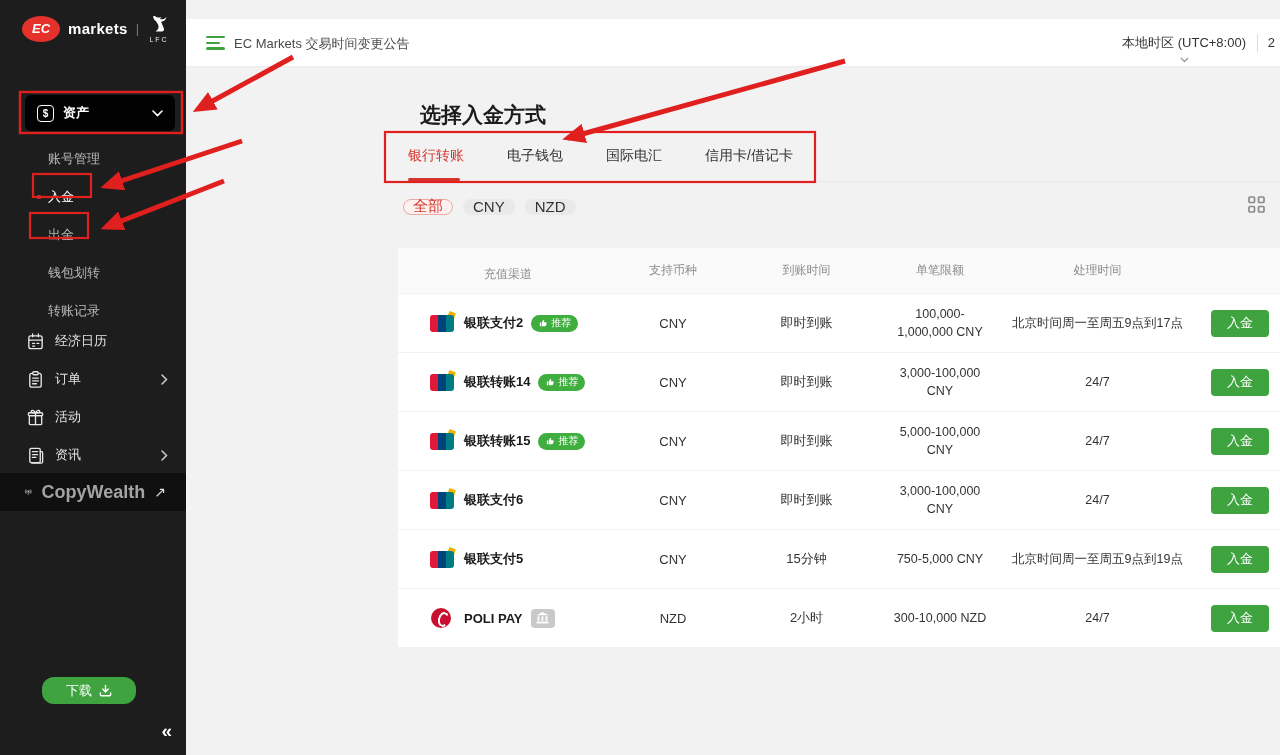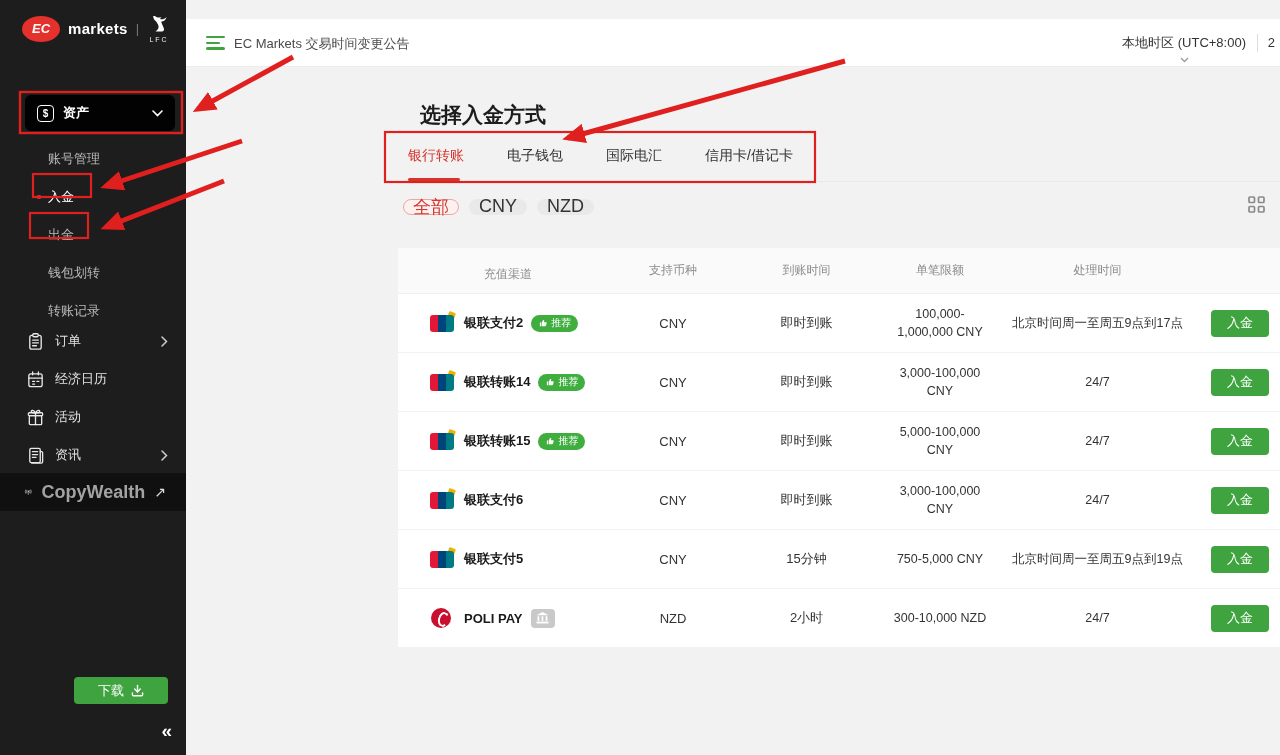--- a/index.html
+++ b/index.html
@@ -36,22 +36,22 @@
            color:#e2e2e2; font-size:13px; cursor:pointer; }
   .mitem .mlabel { flex:1; }
   .mitem svg.mic { flex:none; }
 
   .copywealth { position:absolute; top:473px; left:0; width:186px; height:38px; background:#101010;
                 display:flex; align-items:center; padding:0 20px 0 24px; gap:9px; cursor:pointer; }
   .cw-label { color:#a3a3a3; font-size:18px; font-weight:bold; flex:1; }
   .cw-arrow { color:#ddd; font-size:14px; }
 
   .download-btn { position:absolute; left:42px; top:677px; width:94px; height:27px; background:#3fa33f;
-                  border:none; border-radius:4px; color:#fff; font-size:13px; display:flex; align-items:center;
-                  justify-content:center; gap:7px; cursor:pointer; font-family:Liberation Serif, serif;margin-left:32px; }
+                  border:none; border-radius:12px; color:#fff; font-size:13px; display:flex; align-items:center;
+                  justify-content:center; gap:7px; cursor:pointer; font-family:Liberation Serif, serif; }
   .collapse { position:absolute; right:14px; top:720px; color:#fff; font-size:19px; font-weight:bold; cursor:pointer; }
 
   
   .topbar { position:absolute; left:186px; top:0; right:0; height:48px; background:#fff;
             border-bottom:1px solid #ececec; z-index:2;margin-top:19px; }
   .ham { position:absolute; left:20px; top:17px; width:20px; cursor:pointer; }
   .ham i { display:block; height:2.4px; background:#3fa33f; border-radius:2px; margin-bottom:3.2px; }
   .ham i:nth-child(1){ width:19px; } .ham i:nth-child(2){ width:14px; } .ham i:nth-child(3){ width:19px; }
   .announce { position:absolute; left:48px; top:16px; font-size:13px; color:#4a4a4a; }
   .tz-wrap { position:absolute; right:34px; top:15px; display:flex; align-items:center; gap:5px; cursor:pointer;flex-direction:column; }
@@ -65,21 +65,21 @@
   .page-title { position:absolute; top:53px; left:22px; font-size:21px; font-weight:bold; color:#1c1c1c; }
 
   .tabs-bar { position:absolute; top:84px; left:0; right:0; height:50px; border-bottom:1px solid #e9e9e9;
               display:flex; gap:43px; padding-left:10px; }
   .tab { position:relative; font-size:14px; color:#333; padding-top:15px; cursor:pointer; }
   .tab.active { color:#d6352e; }
   .tab.active::after { content:""; position:absolute; left:0; right:4px; bottom:0; height:3px;
                        background:#d6352e; border-radius:2px; }
 
   .filter-row { position:absolute; top:147px; left:5px; right:14px; display:flex; gap:10px; align-items:center; }
-  .chip { height:16px; padding:0 9px; border-radius:8px; background:#e9e9e9; color:#333; font-size:18px;
+  .chip { height:16px; padding:0 9px; border-radius:8px; background:#e9e9e9; color:#333; font-size:15px;
           display:flex; align-items:center; cursor:pointer; border:1px solid transparent; }
   .chip.active { background:#fdf1f0; color:#d6352e; border-color:#e8a9a5; }
   .grid-ic { margin-left:auto; cursor:pointer; }
 
   .pay-table { position:absolute; top:200px; left:0; right:0; background:#fff; }
   .thead, .trow { display:grid; grid-template-columns:220px 110px 157px 110px 205px 1fr; align-items:center; }
   .thead { height:46px; background:#fafafa; border-bottom:1px solid #f0f0f0; }
   .th { font-size:12px; color:#8c8c8c; text-align:center; }
   .th:first-child { text-align:center;margin-top:8px; }
   .trow { height:59px; border-bottom:1px solid #f2f2f2; }
@@ -154,45 +154,45 @@
   </div>
       <div class="subitem">
 
     <span class="lbl">转账记录</span>
   </div>
     </div>
 
   <div class="mainmenu">
       <div class="mitem">
     <svg class="mic" width="19" height="19" viewBox="0 0 20 20" fill="none" stroke="#e8e8e8" stroke-width="1.4" stroke-linecap="round">
-          <rect x="4" y="3.5" width="12" height="14.5" rx="2"></rect>
-          <rect x="7.2" y="1.8" width="5.6" height="3.2" rx="1" fill="#1d1d1d"></rect>
-          <line x1="7" y1="8.5" x2="13" y2="8.5"></line>
-          <line x1="7" y1="11.5" x2="13" y2="11.5"></line>
-          <line x1="7" y1="14.5" x2="11" y2="14.5"></line>
-        </svg>
-    <span class="mlabel">订单</span>
-    <span class="chev">
-      <svg width="7" height="11" viewBox="0 0 7 11">
-            <polyline points="1,1 5.5,5.5 1,10" fill="none" stroke="#ccc" stroke-width="1.5" stroke-linecap="round"></polyline>
-          </svg>
-    </span>
-  </div>
-      <div class="mitem">
-    <svg class="mic" width="19" height="19" viewBox="0 0 20 20" fill="none" stroke="#e8e8e8" stroke-width="1.4" stroke-linecap="round">
           <rect x="3" y="4" width="14" height="13.5" rx="2"></rect>
           <line x1="3" y1="8.5" x2="17" y2="8.5"></line>
           <line x1="7" y1="2" x2="7" y2="5"></line>
           <line x1="13" y1="2" x2="13" y2="5"></line>
           <line x1="7" y1="12" x2="9" y2="12"></line>
           <line x1="11.5" y1="12" x2="13.5" y2="12"></line>
           <line x1="7" y1="14.8" x2="9" y2="14.8"></line>
         </svg>
     <span class="mlabel">经济日历</span>
 
+  </div>
+      <div class="mitem">
+    <svg class="mic" width="19" height="19" viewBox="0 0 20 20" fill="none" stroke="#e8e8e8" stroke-width="1.4" stroke-linecap="round">
+          <rect x="4" y="3.5" width="12" height="14.5" rx="2"></rect>
+          <rect x="7.2" y="1.8" width="5.6" height="3.2" rx="1" fill="#1d1d1d"></rect>
+          <line x1="7" y1="8.5" x2="13" y2="8.5"></line>
+          <line x1="7" y1="11.5" x2="13" y2="11.5"></line>
+          <line x1="7" y1="14.5" x2="11" y2="14.5"></line>
+        </svg>
+    <span class="mlabel">订单</span>
+    <span class="chev">
+      <svg width="7" height="11" viewBox="0 0 7 11">
+            <polyline points="1,1 5.5,5.5 1,10" fill="none" stroke="#ccc" stroke-width="1.5" stroke-linecap="round"></polyline>
+          </svg>
+    </span>
   </div>
       <div class="mitem">
     <svg class="mic" width="19" height="19" viewBox="0 0 20 20" fill="none" stroke="#e8e8e8" stroke-width="1.4" stroke-linecap="round">
           <rect x="3.5" y="8" width="13" height="9.5" rx="1"></rect>
           <rect x="2.5" y="5" width="15" height="3" rx="1"></rect>
           <line x1="10" y1="5" x2="10" y2="17.5"></line>
           <path d="M10 5C8.5 2.2 5.5 1.8 5.5 3.5S8.5 5 10 5zM10 5c1.5-2.8 4.5-3.2 4.5-1.5S11.5 5 10 5z"></path>
         </svg>
     <span class="mlabel">活动</span>
 

